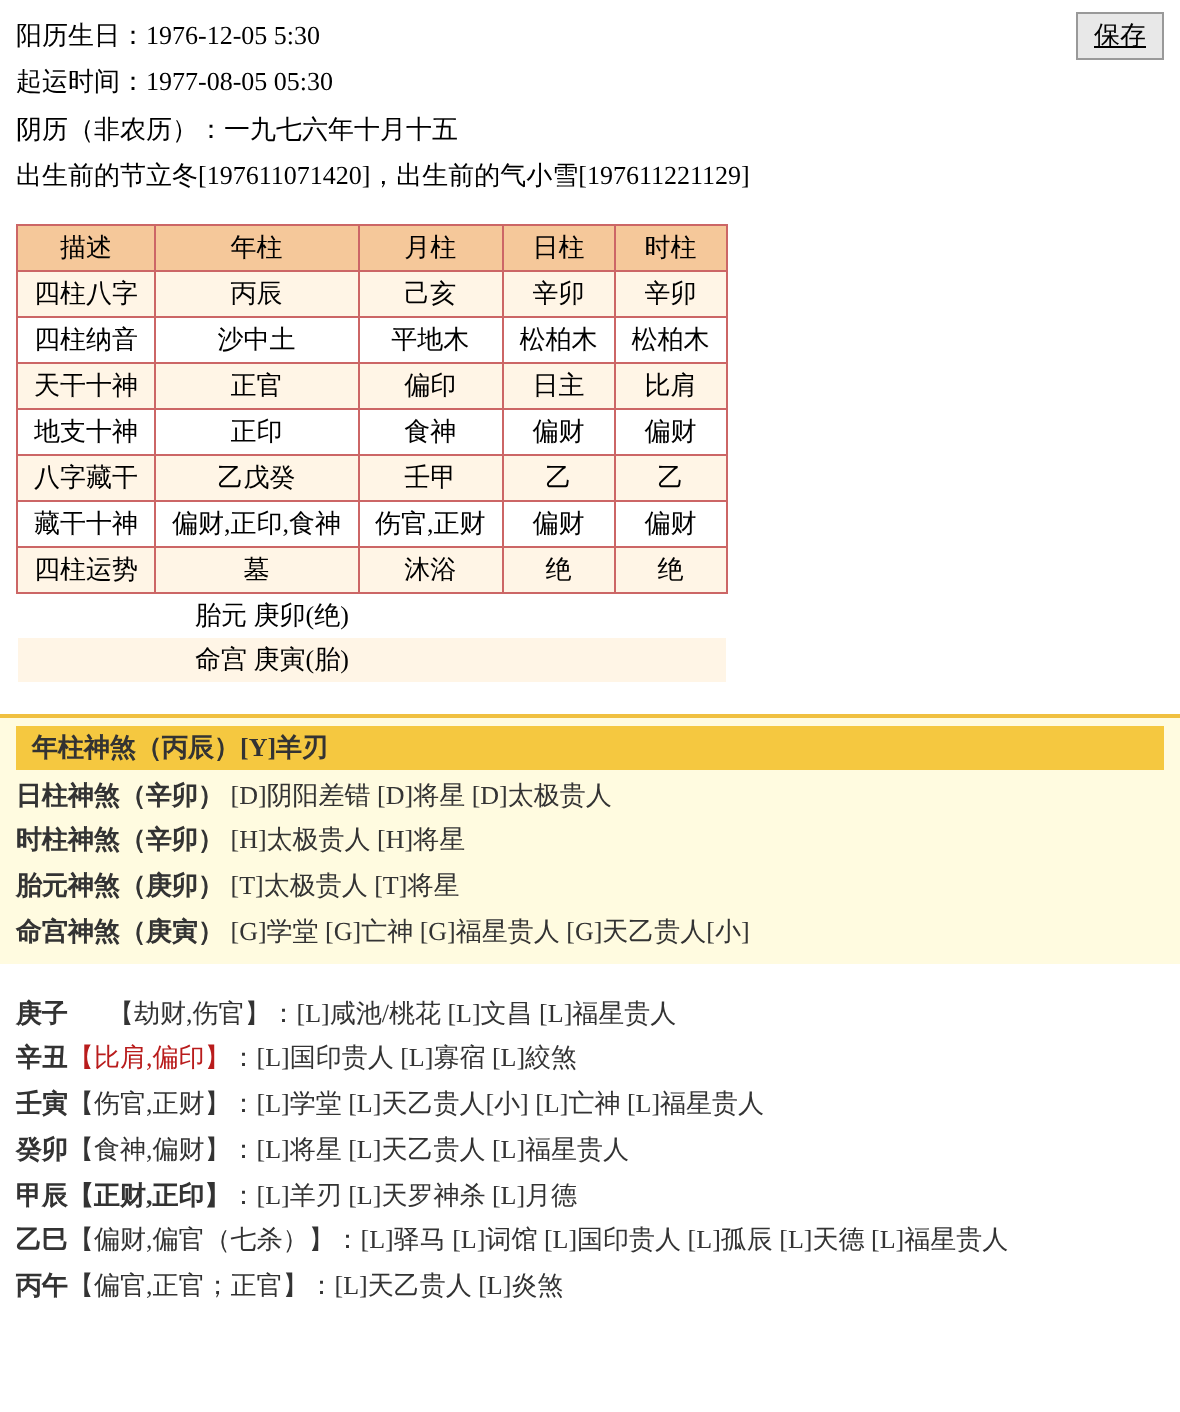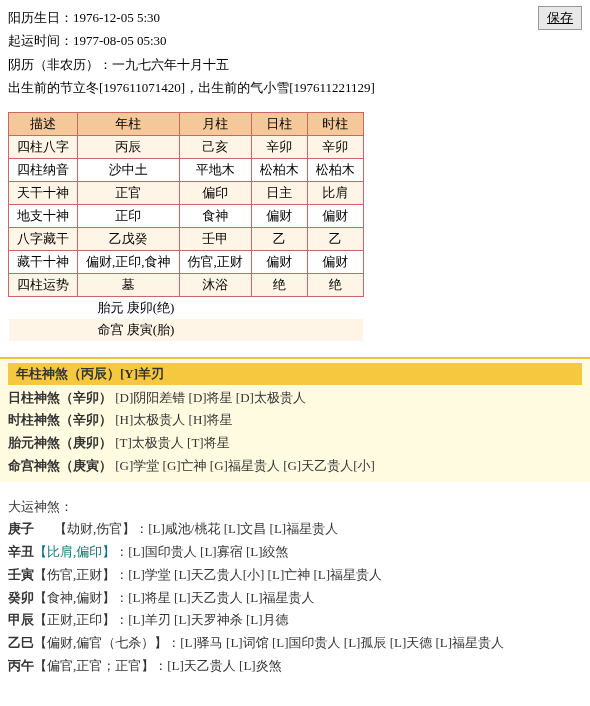--- a/index.html
+++ b/index.html
@@ -181,23 +181,22 @@
       <div class="yellow-line"><span style="color:#333;font-weight:bold;">日柱神煞（辛卯）</span> [D]阴阳差错 [D]将星 [D]太极贵人</div>
       <div class="yellow-line"><span style="color:#333;font-weight:bold;">时柱神煞（辛卯）</span> [H]太极贵人 [H]将星</div>
       <div class="yellow-line"><span style="color:#333;font-weight:bold;">胎元神煞（庚卯）</span> [T]太极贵人 [T]将星</div>
       <div class="yellow-line"><span style="color:#333;font-weight:bold;">命宫神煞（庚寅）</span> [G]学堂 [G]亡神 [G]福星贵人 [G]天乙贵人[小]</div>
     </div>
 </div>
 
 <div class="section-divider"></div>
 
 <div class="dayun-section">
-  <div class="dayun-line">大运神煞：</div>
   <div id="dayun-lines">
       <div class="dayun-line"><span style="font-weight:bold;">庚子</span><span style="color:#333;margin-left:20px;">【劫财,伤官】</span>：[L]咸池/桃花 [L]文昌 [L]福星贵人</div>
-      <div class="dayun-line"><span style="font-weight:bold;">辛丑</span><span style="color:#0f766e;">【比肩,偏印】</span>：[L]国印贵人 [L]寡宿 [L]絞煞</div>
+      <div class="dayun-line"><span style="font-weight:bold;">辛丑</span><span style="color:#b91c1c;">【比肩,偏印】</span>：[L]国印贵人 [L]寡宿 [L]絞煞</div>
       <div class="dayun-line"><span style="font-weight:bold;">壬寅</span><span style="color:#333;">【伤官,正财】</span>：[L]学堂 [L]天乙贵人[小] [L]亡神 [L]福星贵人</div>
       <div class="dayun-line"><span style="font-weight:bold;">癸卯</span><span style="color:#333;">【食神,偏财】</span>：[L]将星 [L]天乙贵人 [L]福星贵人</div>
-      <div class="dayun-line"><span style="font-weight:bold;">甲辰</span><span style="color:#333;">【正财,正印】</span>：[L]羊刃 [L]天罗神杀 [L]月德</div>
+      <div class="dayun-line"><span style="font-weight:bold;">甲辰</span><span style="color:#333;font-weight:bold;">【正财,正印】</span>：[L]羊刃 [L]天罗神杀 [L]月德</div>
       <div class="dayun-line"><span style="font-weight:bold;">乙巳</span><span style="color:#333;">【偏财,偏官（七杀）】</span>：[L]驿马 [L]词馆 [L]国印贵人 [L]孤辰 [L]天德 [L]福星贵人</div>
       <div class="dayun-line"><span style="font-weight:bold;">丙午</span><span style="color:#333;">【偏官,正官；正官】</span>：[L]天乙贵人 [L]炎煞</div>
     </div>
 </div>
 
 </body></html>

